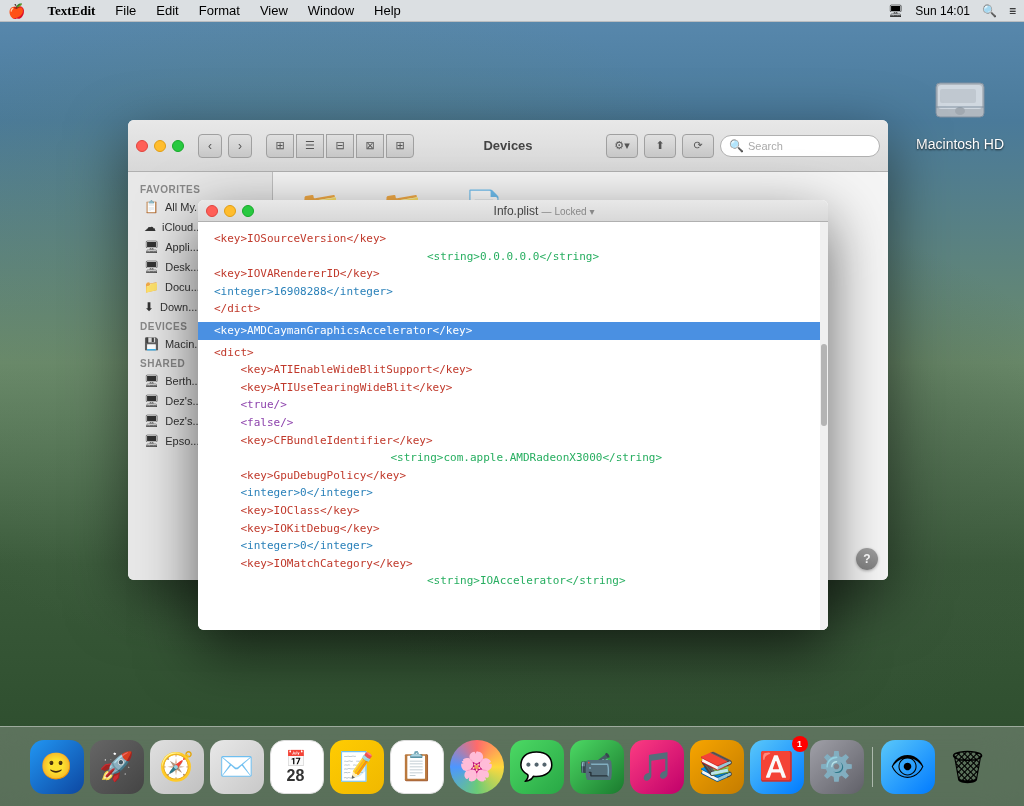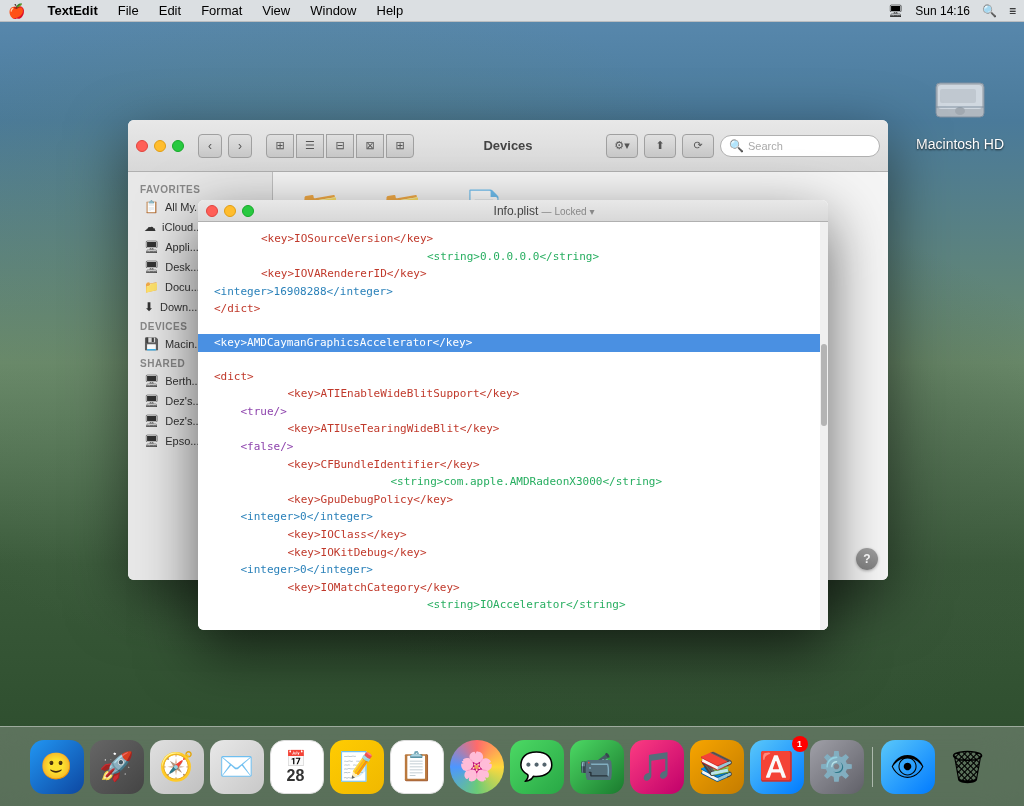--- a/index.html
+++ b/index.html
@@ -63,20 +63,21 @@
       margin-right: 4px;
     }
     .menu-item {
       font-size: 13px;
       color: #000;
       cursor: pointer;
       padding: 0 2px;
     }
     .menu-item.bold {
       font-weight: 600;
+      font-family: Liberation Serif, serif;
     }
 
     
     .desktop-icon {
       position: absolute;
       top: 68px;
       right: 20px;
       display: flex;
       flex-direction: column;
       align-items: center;
@@ -344,30 +345,30 @@
     .textedit-content {
       height: calc(100% - 22px);
       overflow-y: auto;
       padding: 8px 16px;
       font-family: 'Menlo', 'Monaco', monospace;
       font-size: 11px;
       line-height: 1.6;
       background: #fff;
       position: relative;
     }
-    .xml-key { color: #c0392b; font-weight: normal; margin-left: 47px; }
+    .xml-key { color: #c0392b; font-weight: normal; }
     .xml-string { color: #27ae60; text-align: center; }
     .xml-integer { color: #2980b9; }
     .xml-bool { color: #8e44ad; }
     .xml-tag { color: #c0392b; }
     .xml-highlight {
       background: #4a90e2;
       color: #fff;
       display: block;
-      margin: 16px -16px;
+      margin: 4px -16px;
       padding: 0 16px;
     }
     .xml-line { white-space: pre; display: block; }
     .scrollbar-track {
       position: absolute;
       right: 0;
       top: 0;
       bottom: 0;
       width: 8px;
       background: #f0f0f0;
@@ -416,21 +417,21 @@
       <span class="menu-item bold">TextEdit</span>
       <span class="menu-item">File</span>
       <span class="menu-item">Edit</span>
       <span class="menu-item">Format</span>
       <span class="menu-item">View</span>
       <span class="menu-item">Window</span>
       <span class="menu-item">Help</span>
     </div>
     <div class="menubar-right">
       <span>🖥</span>
-      <span>Sun 14:16</span>
+      <span>Sun 14:01</span>
       <span>🔍</span>
       <span>≡</span>
     </div>
   </div>
 
   <div class="desktop-icon">
     <div class="hd-icon">
       <svg width="56" height="50" viewBox="0 0 56 50">
         <rect x="4" y="8" width="48" height="34" rx="4" fill="#b0b8c0" stroke="#8090a0" stroke-width="1"></rect>
         <rect x="6" y="10" width="44" height="24" rx="3" fill="#d0d8e0"></rect>
@@ -549,22 +550,22 @@
     </div>
     <div class="textedit-content">
       <span class="xml-line xml-key">&lt;key&gt;IOSourceVersion&lt;/key&gt;</span>
       <span class="xml-line xml-string">&lt;string&gt;0.0.0.0.0&lt;/string&gt;</span>
       <span class="xml-line xml-key">&lt;key&gt;IOVARendererID&lt;/key&gt;</span>
       <span class="xml-line xml-integer">&lt;integer&gt;16908288&lt;/integer&gt;</span>
       <span class="xml-line xml-tag">&lt;/dict&gt;</span>
       <span class="xml-line xml-highlight">&lt;key&gt;AMDCaymanGraphicsAccelerator&lt;/key&gt;</span>
       <span class="xml-line xml-tag">&lt;dict&gt;</span>
       <span class="xml-line xml-key">&nbsp;&nbsp;&nbsp;&nbsp;&lt;key&gt;ATIEnableWideBlitSupport&lt;/key&gt;</span>
+      <span class="xml-line xml-key">&nbsp;&nbsp;&nbsp;&nbsp;&lt;key&gt;ATIUseTearingWideBlit&lt;/key&gt;</span>
       <span class="xml-line xml-bool">&nbsp;&nbsp;&nbsp;&nbsp;&lt;true/&gt;</span>
-      <span class="xml-line xml-key">&nbsp;&nbsp;&nbsp;&nbsp;&lt;key&gt;ATIUseTearingWideBlit&lt;/key&gt;</span>
       <span class="xml-line xml-bool">&nbsp;&nbsp;&nbsp;&nbsp;&lt;false/&gt;</span>
       <span class="xml-line xml-key">&nbsp;&nbsp;&nbsp;&nbsp;&lt;key&gt;CFBundleIdentifier&lt;/key&gt;</span>
       <span class="xml-line xml-string">&nbsp;&nbsp;&nbsp;&nbsp;&lt;string&gt;com.apple.AMDRadeonX3000&lt;/string&gt;</span>
       <span class="xml-line xml-key">&nbsp;&nbsp;&nbsp;&nbsp;&lt;key&gt;GpuDebugPolicy&lt;/key&gt;</span>
       <span class="xml-line xml-integer">&nbsp;&nbsp;&nbsp;&nbsp;&lt;integer&gt;0&lt;/integer&gt;</span>
       <span class="xml-line xml-key">&nbsp;&nbsp;&nbsp;&nbsp;&lt;key&gt;IOClass&lt;/key&gt;</span>
       <span class="xml-line xml-key">&nbsp;&nbsp;&nbsp;&nbsp;&lt;key&gt;IOKitDebug&lt;/key&gt;</span>
       <span class="xml-line xml-integer">&nbsp;&nbsp;&nbsp;&nbsp;&lt;integer&gt;0&lt;/integer&gt;</span>
       <span class="xml-line xml-key">&nbsp;&nbsp;&nbsp;&nbsp;&lt;key&gt;IOMatchCategory&lt;/key&gt;</span>
       <span class="xml-line xml-string">&nbsp;&nbsp;&nbsp;&nbsp;&lt;string&gt;IOAccelerator&lt;/string&gt;</span>

